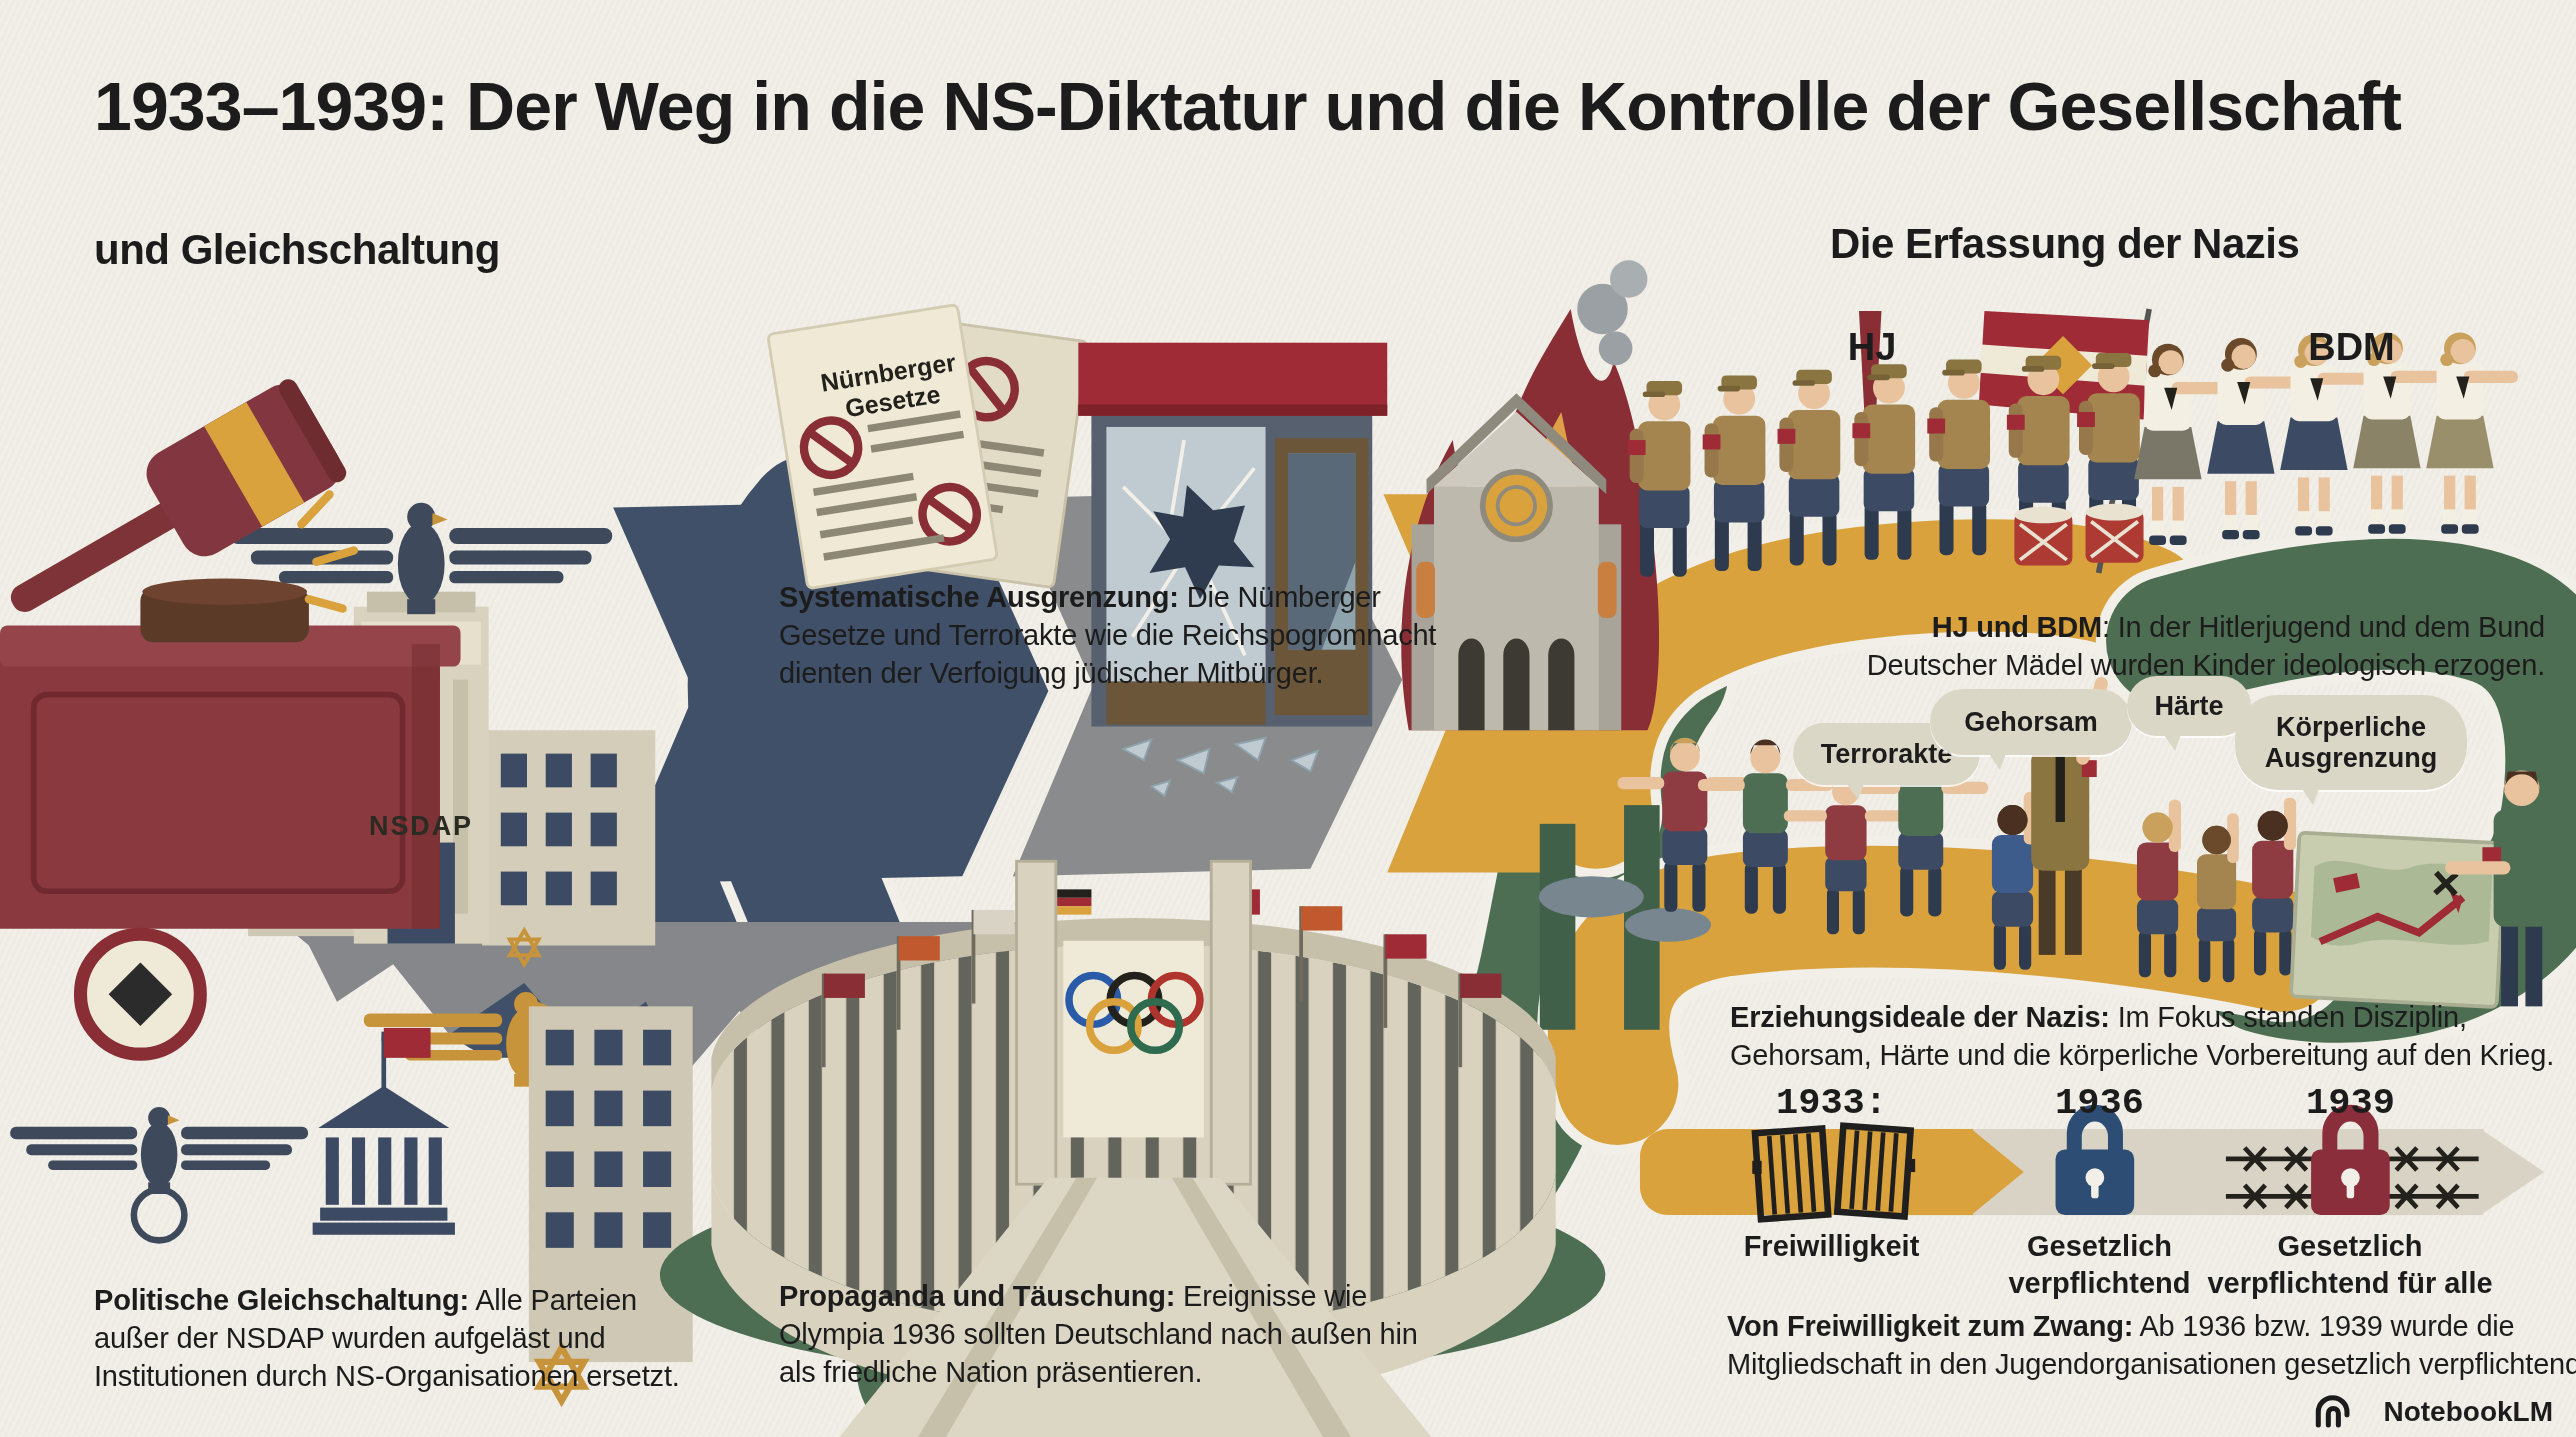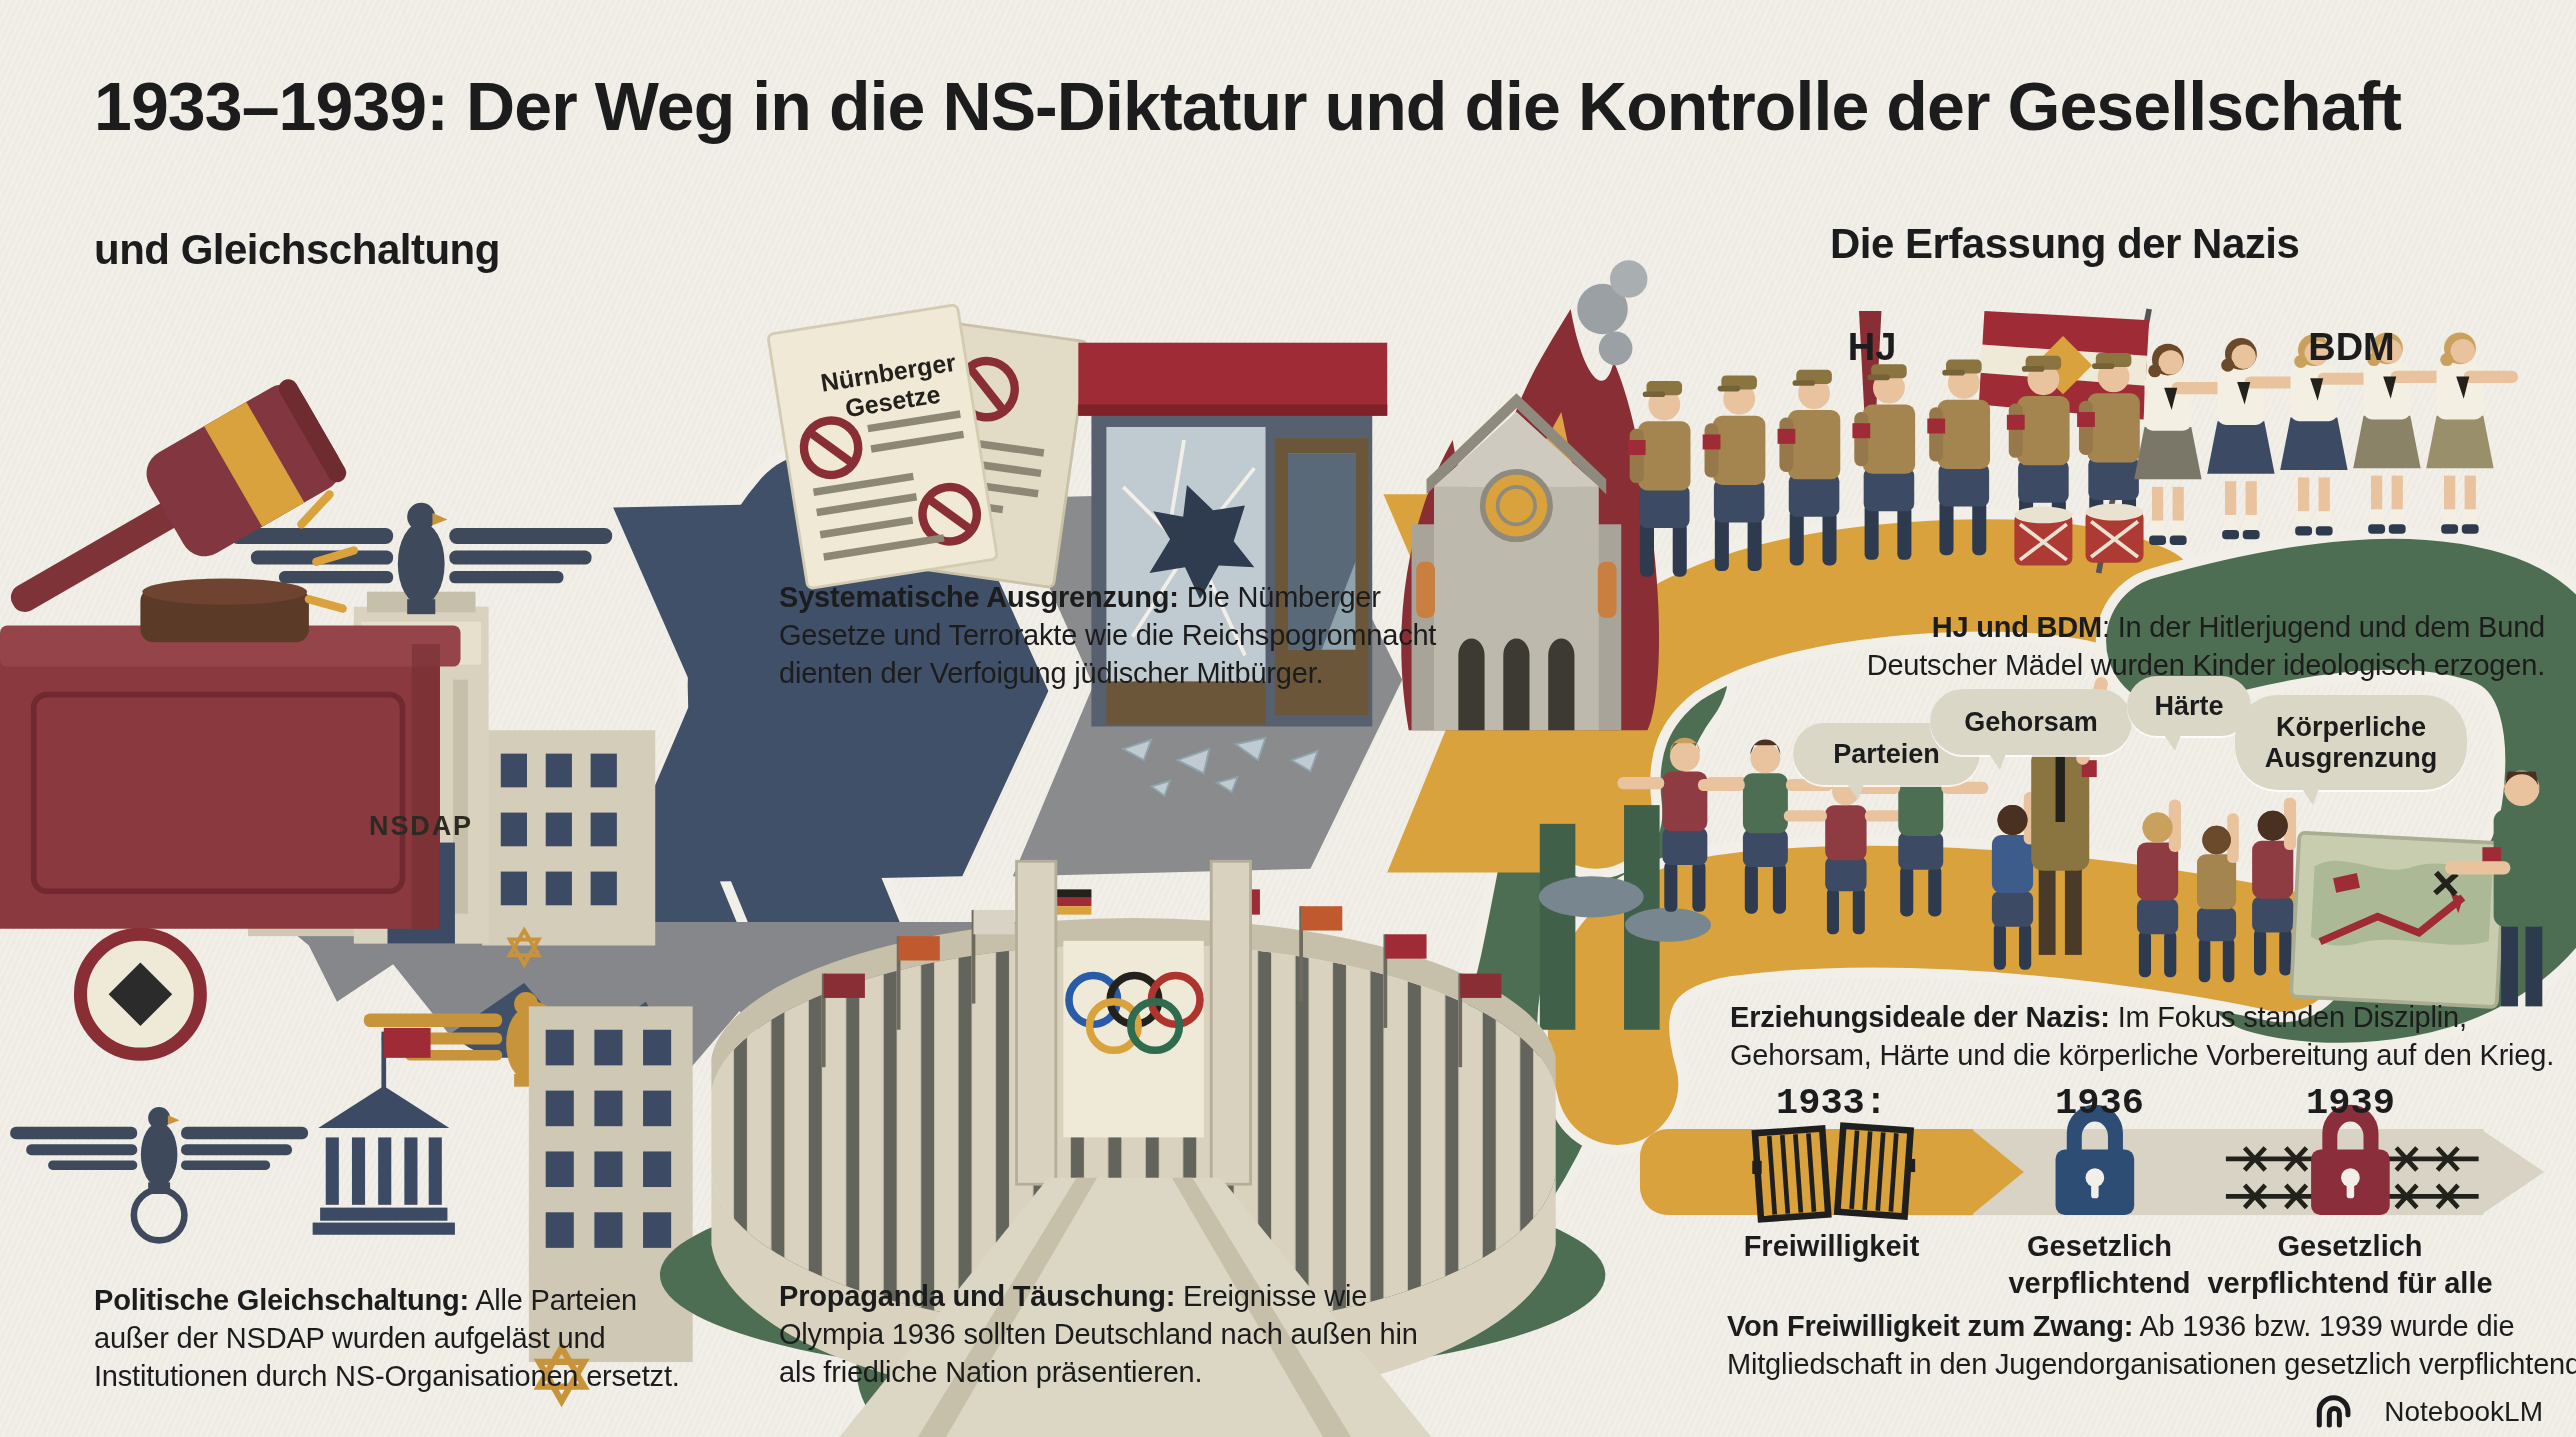--- a/index.html
+++ b/index.html
@@ -19,22 +19,22 @@
     align-items:center;justify-content:center;text-align:center;font-size:27px;font-weight:800;
     line-height:31px;box-shadow:0 1.9px 0 rgba(255,255,255,.8);}
   .bubble::after{content:"";position:absolute;bottom:-15px;left:28%;width:0;height:0;
     border-left:13px solid transparent;border-right:7.5px solid transparent;border-top:19px solid #DBD7C7;}
   .year{position:absolute;z-index:3;font-size:37px;font-weight:800;text-align:center;font-family:Liberation Mono, monospace;}
   .tl-label{position:absolute;z-index:3;font-size:29px;line-height:37px;font-weight:600;text-align:center;}
   #nsdap-sign{left:361px;top:811px;width:120px;text-align:center;font-size:27px;font-weight:800;
     letter-spacing:1.9px;color:#2b2b23;z-index:3;}
   #doc-label{left:792px;top:358px;width:197px;text-align:center;font-size:25px;line-height:29px;
     font-weight:800;transform:rotate(-9deg);z-index:3;color:#23211c;}
-  #brand{right:33px;bottom:9.4px;z-index:3;display:flex;align-items:center;gap:26px;
-    font-size:28px;font-weight:400;}
+  #brand{right:23px;bottom:9.4px;z-index:3;display:flex;align-items:center;gap:26px;
+    font-size:28px;font-weight:700;}
 </style>
 </head>
 <body>
 
 <div class="canvas">
 
 <svg id="art" width="2576" height="1438" viewBox="0 0 2752 1536">
   <defs>
     <pattern id="cols" width="40" height="220" patternUnits="userSpaceOnUse">
       <rect width="40" height="220" fill="#D9D2BE"></rect>
@@ -501,21 +501,21 @@
 
 <div class="txt cap" style="left:779px;top:578px;width:697px;">
   <span class="lead">Systematische Ausgrenzung:</span><span> Die Nümberger Gesetze und Terrorakte wie die Reichspogromnacht dienten der Verfoigung jüdischer Mitbürger.</span>
 </div>
 
 <div class="txt cap" style="left:1796px;top:608px;width:749px;text-align:right;">
   <span class="lead">HJ und BDM</span><span>: In der Hitlerjugend und dem Bund Deutscher Mädel wurden Kinder ideologisch erzogen.</span>
 </div>
 
 <div class="bubble" style="left:1793px;top:723px;width:187px;height:62px;">
-      <span>Parteien</span>
+      <span>Terrorakte</span>
     </div>
 <div class="bubble" style="left:1930px;top:689px;width:202px;height:66px;">
       <span>Gehorsam</span>
     </div>
 <div class="bubble" style="left:2127px;top:676px;width:124px;height:60px;">
       <span>Härte</span>
     </div>
 <div class="bubble" style="left:2235px;top:695px;width:232px;height:95px;">
       <span>Körperliche Ausgrenzung</span>
     </div>

